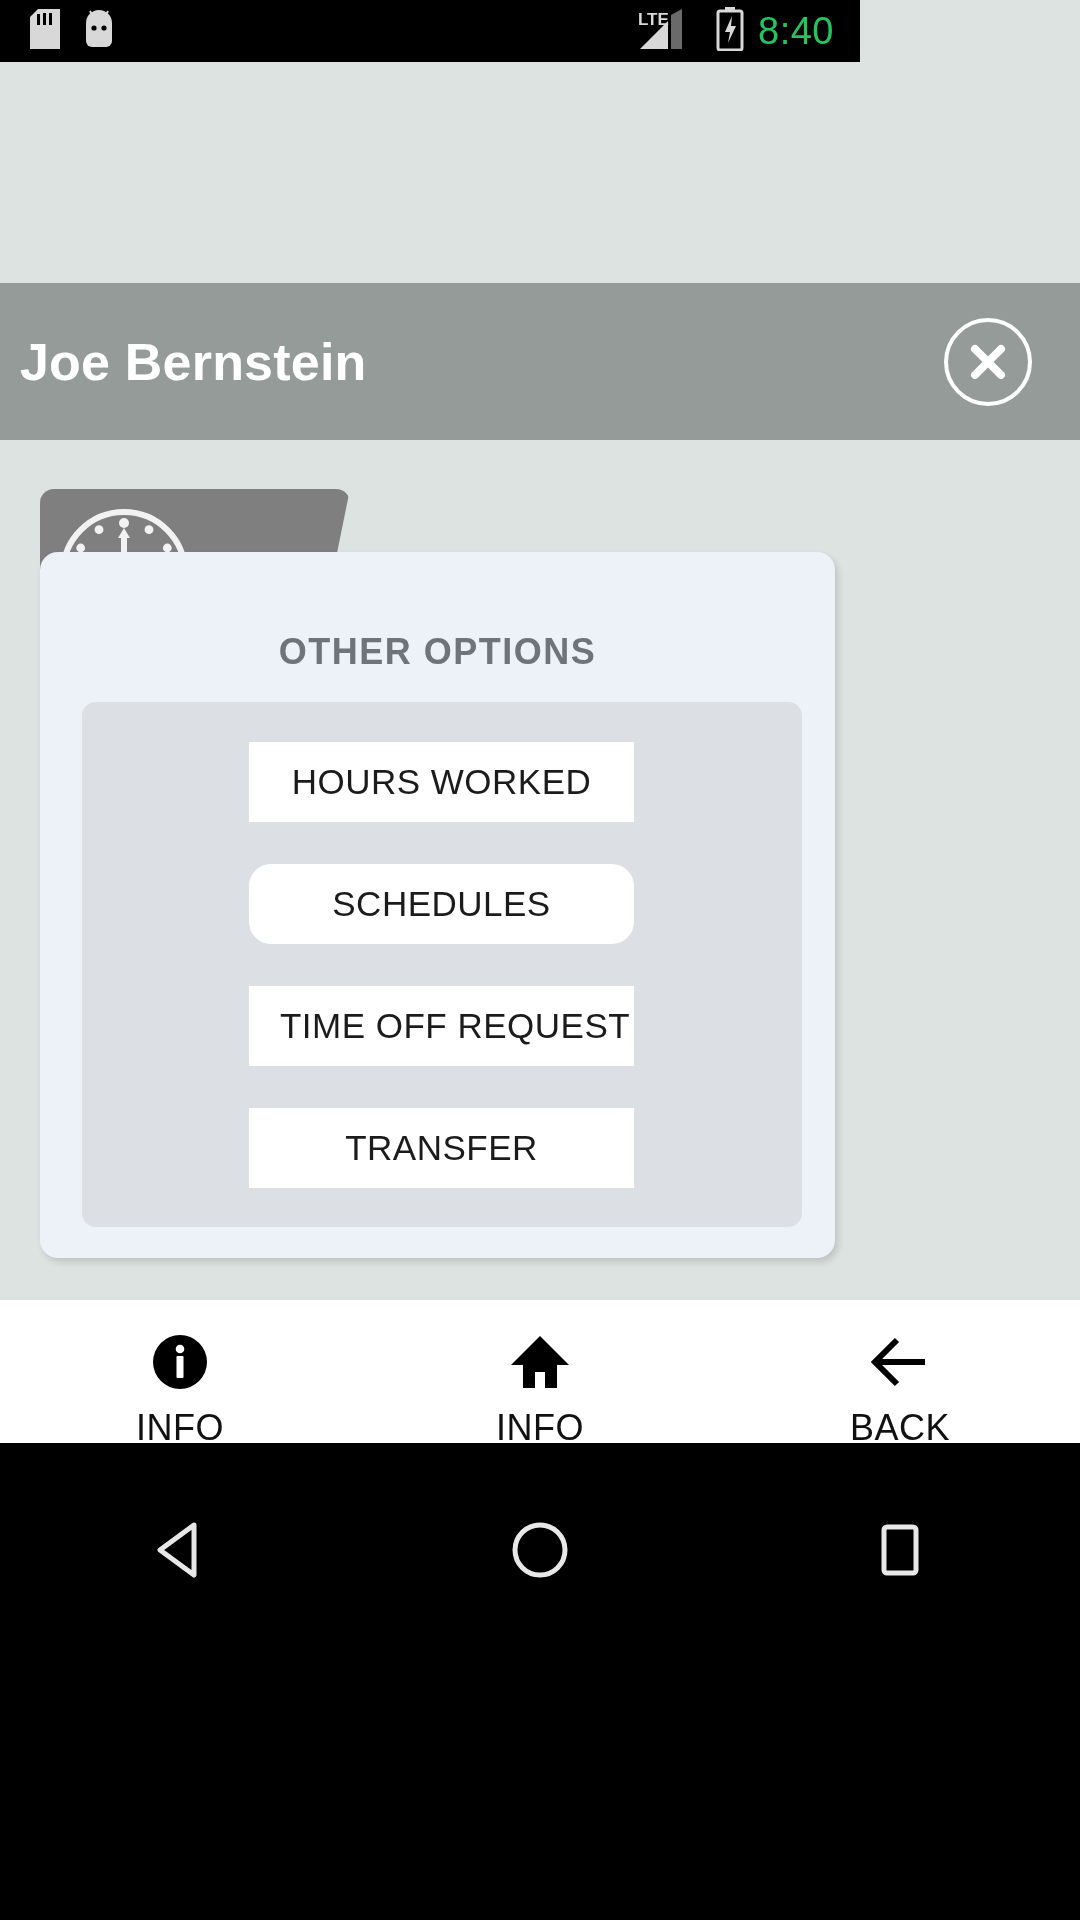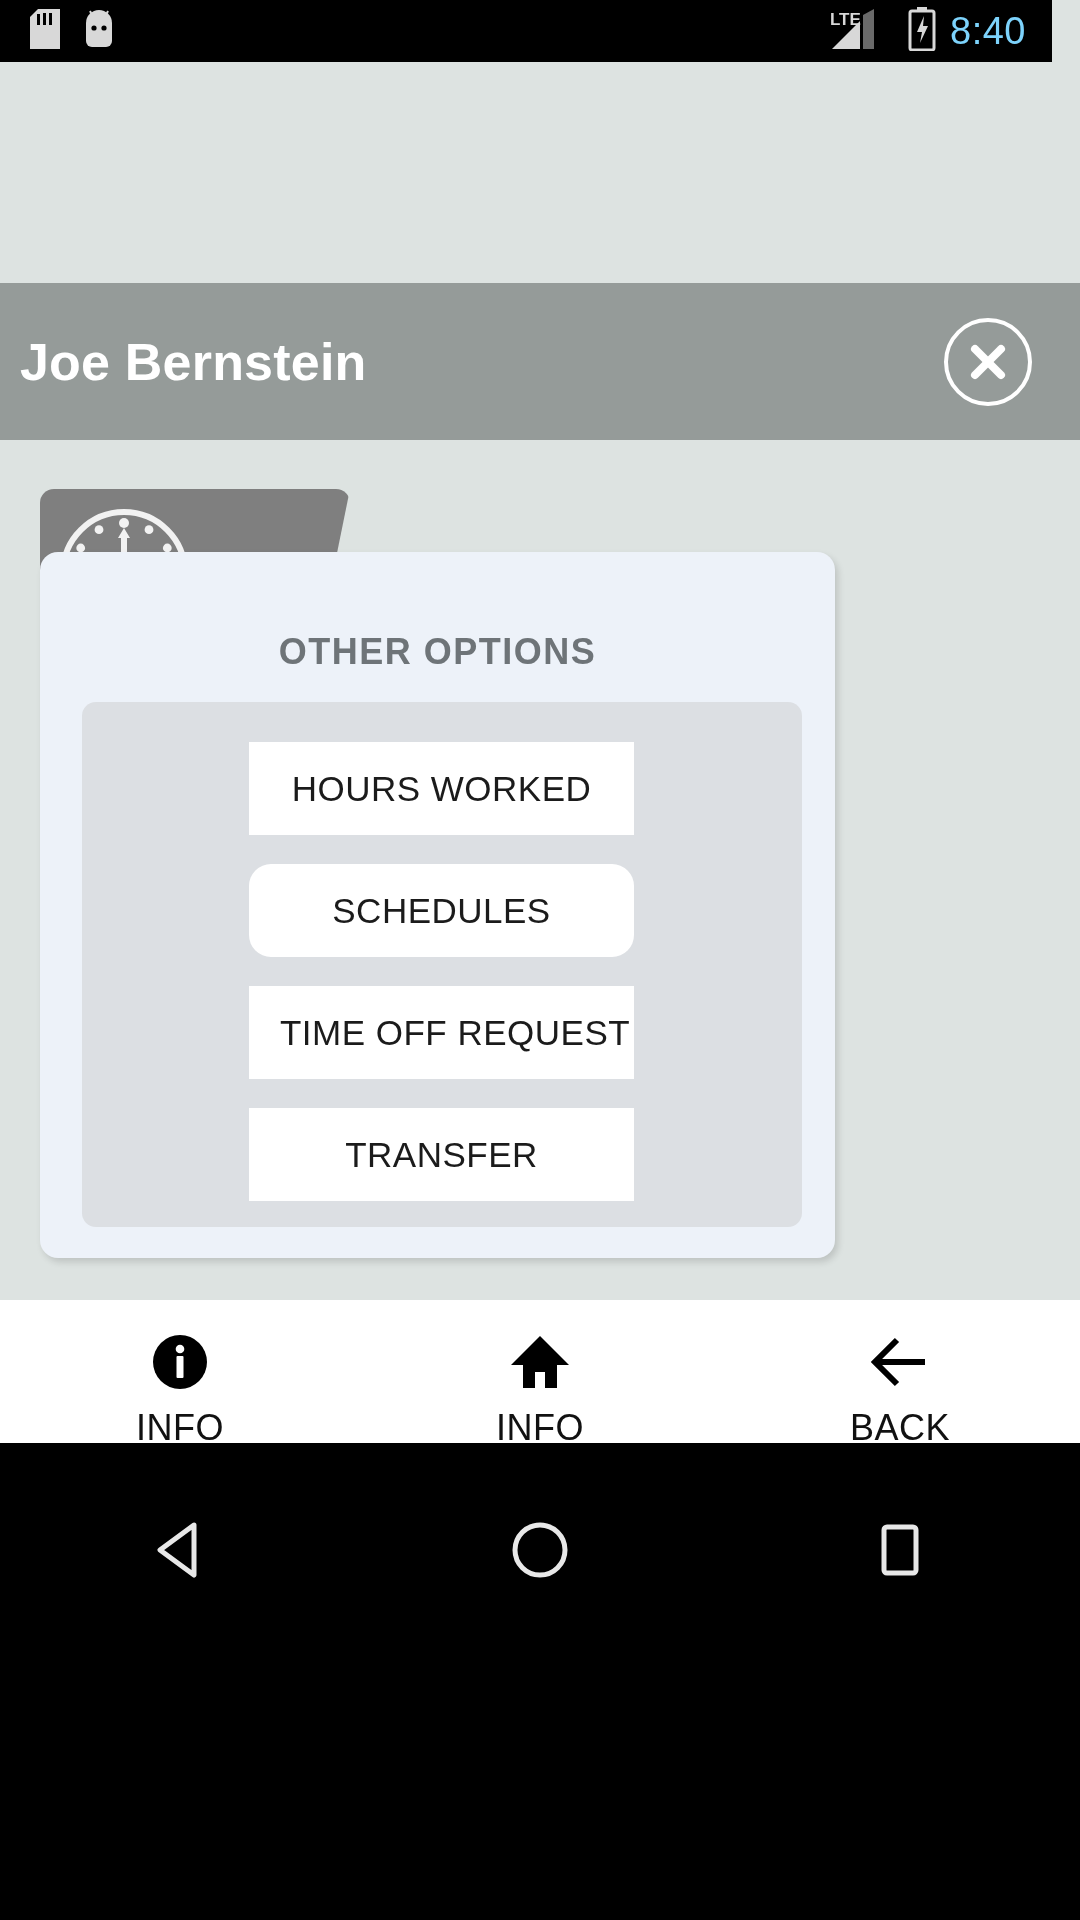--- a/index.html
+++ b/index.html
@@ -6,26 +6,26 @@
   html, body {
     width:1080px; height:1920px;
     background:#ffffff;
     font-family:"Liberation Sans", sans-serif;
     overflow:hidden;
   }
   .phone { position:relative; width:1080px; height:1920px; background:#dde3e1; }
 
   
   .statusbar {
-    position:absolute; top:0; left:0; width:1052px; height:62px;
+    position:absolute; top:0; left:0; width:860px; height:62px;
     background:#000; display:flex; align-items:center;
   }
   .sb-left { display:flex; align-items:center; gap:22px; padding-left:30px; }
   .sb-right { margin-left:auto; display:flex; align-items:center; gap:14px; padding-right:26px; }
-  .sb-time { color:#7dd3fc; font-size:38px; font-weight:400; letter-spacing:0.5px; line-height:1; }
+  .sb-time { color:#22c55e; font-size:38px; font-weight:400; letter-spacing:0.5px; line-height:1; }
 
   
   .logo-area {
     position:absolute; top:62px; left:0; width:1080px; height:221px;
     background:#fff; display:flex; align-items:center; justify-content:center;
   }
   .logo-wrap { position:relative; width:480px; height:150px; }
   .logo-svg { position:absolute; top:0; left:0; }
 
   
@@ -63,21 +63,21 @@
   }
   .card-title {
     text-align:center; color:#6e7478; font-size:36px; font-weight:bold;
     letter-spacing:1.5px; padding-top:79px;
   }
   .btn-panel {
     position:absolute; top:150px; left:42px; width:720px; height:525px;
     background:#dcdfe3; border-radius:14px;
   }
   .opt-btn {
-    position:absolute; left:167px; width:385px; height:93px;
+    position:absolute; left:167px; width:385px; height:80px;
     background:#fff; border:none;
     display:flex; align-items:center; justify-content:center;
     color:#1b1b1b; font-size:35px; font-family:"Liberation Sans", sans-serif;
     letter-spacing:0.5px;
   }
   .opt-btn:nth-of-type(1) { top:40px; }
   .opt-btn:nth-of-type(2) { top:162px;border-radius:22px; }
   .opt-btn:nth-of-type(3) { top:284px;padding-left:27px; }
   .opt-btn:nth-of-type(4) { top:406px; }
 

